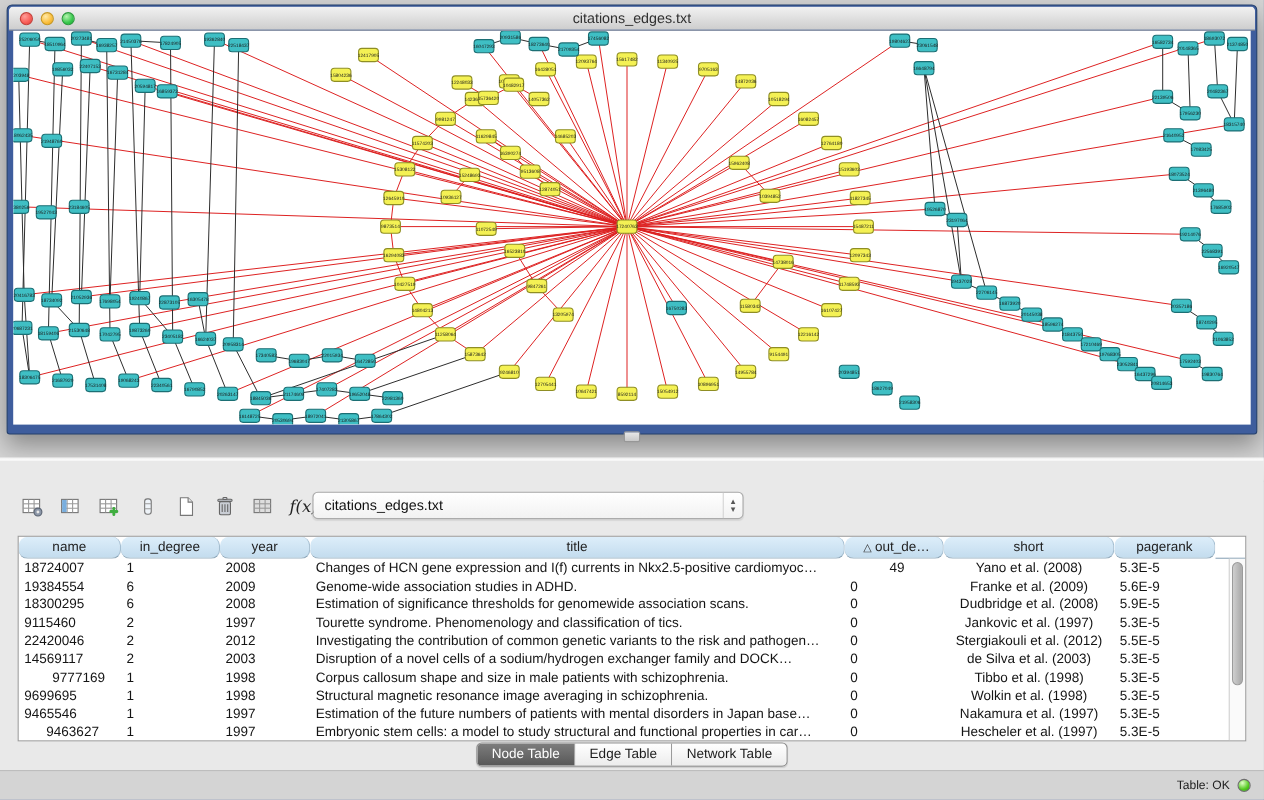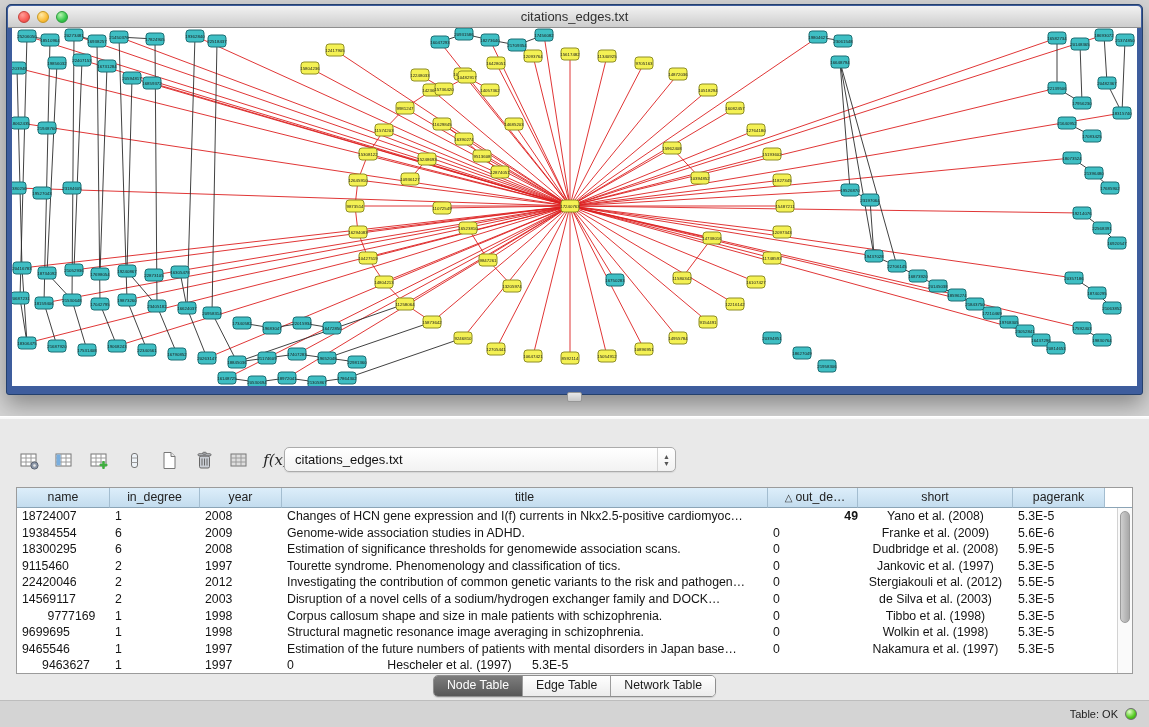--- a/index.html
+++ b/index.html
@@ -48,21 +48,21 @@
   .combo-text { flex:1; padding-left:10px; font-size:13px; color:#111;
     white-space:nowrap; overflow:hidden; }
   .combo-stepper { width:18px; height:100%; border-left:1px solid #d4d4d4; display:flex; flex-direction:column;
     align-items:center; justify-content:center; color:#555; font-size:7px; line-height:7px; }
 
   .table-wrap { position:absolute; left:16px; top:68px; width:1117px; height:187px; background:#fff;
     border:1px solid #9b9b9b; overflow:hidden; }
   .thead { display:flex; height:20px; }
   .th { height:20px; line-height:19px; font-size:12.3px; color:#222; text-align:center;
     background:linear-gradient(#ddeefa,#c3dcee); border-right:1px solid #a3bdd0; border-bottom:1px solid #8ba4b6;
-    white-space:nowrap; overflow:hidden; }
+    white-space:nowrap; overflow:hidden;border-radius:8px; }
   .th.sorted { text-align:left; padding-left:5px; }
   .th .sort-glyph { font-size:10px; margin-right:3px; color:#333; }
   .th-filler { flex:1; background:#fff; border-bottom:1px solid #8ba4b6; }
   .tbody { position:absolute; left:0; top:20px; right:15px; bottom:0; overflow:hidden; }
   .tr { display:flex; height:16.6px; background:#fff; }
   .td { font-size:12.3px; color:#141414; line-height:16.6px; white-space:nowrap; overflow:hidden; }
   .vscroll { position:absolute; right:0; top:20px; bottom:0; width:15px; background:#fafafa; border-left:1px solid #d2d2d2; }
   .vthumb { position:absolute; left:2px; top:3px; width:10px; height:112px; border-radius:6px;
     background:linear-gradient(90deg,#cfcfcf,#a8a8a8); border:1px solid #9b9b9b; }
 
@@ -1030,32 +1030,32 @@
           <div class="th" style="width: 155px;"><span>short</span></div>
           <div class="th" style="width: 92px;"><span>pagerank</span></div>
           <div class="th-filler"></div>
         </div>
       <div class="tbody" id="tbody">
           <div class="tr">
             <div class="td" style="width: 93px; text-align: left; padding-left: 5px;">18724007</div>
             <div class="td" style="width: 90px; text-align: left; padding-left: 5px;">1</div>
             <div class="td" style="width: 82px; text-align: left; padding-left: 5px;">2008</div>
             <div class="td" style="width: 486px; text-align: left; padding-left: 5px;">Changes of HCN gene expression and I(f) currents in Nkx2.5-positive cardiomyoc…</div>
-            <div class="td" style="width: 90px; text-align: right; padding-left: 5px; font-weight: bold;">49</div>
+            <div class="td" style="width: 90px; text-align: center; padding-left: 5px;">49</div>
             <div class="td" style="width: 155px; text-align: center;">Yano et al. (2008)</div>
             <div class="td" style="width: 92px; text-align: left; padding-left: 5px;">5.3E-5</div>
           </div>
           <div class="tr">
             <div class="td" style="width: 93px; text-align: left; padding-left: 5px;">19384554</div>
             <div class="td" style="width: 90px; text-align: left; padding-left: 5px;">6</div>
             <div class="td" style="width: 82px; text-align: left; padding-left: 5px;">2009</div>
             <div class="td" style="width: 486px; text-align: left; padding-left: 5px;">Genome-wide association studies in ADHD.</div>
             <div class="td" style="width: 90px; text-align: left; padding-left: 5px;">0</div>
             <div class="td" style="width: 155px; text-align: center;">Franke et al. (2009)</div>
-            <div class="td" style="width: 92px; text-align: left; padding-left: 5px;">5.6E-6</div>
+            <div class="td" style="width: 92px; text-align: left; padding-left: 5px;">5.6E-9</div>
           </div>
           <div class="tr">
             <div class="td" style="width: 93px; text-align: left; padding-left: 5px;">18300295</div>
             <div class="td" style="width: 90px; text-align: left; padding-left: 5px;">6</div>
             <div class="td" style="width: 82px; text-align: left; padding-left: 5px;">2008</div>
             <div class="td" style="width: 486px; text-align: left; padding-left: 5px;">Estimation of significance thresholds for genomewide association scans.</div>
             <div class="td" style="width: 90px; text-align: left; padding-left: 5px;">0</div>
             <div class="td" style="width: 155px; text-align: center;">Dudbridge et al. (2008)</div>
             <div class="td" style="width: 92px; text-align: left; padding-left: 5px;">5.9E-5</div>
           </div>
@@ -1110,20 +1110,21 @@
             <div class="td" style="width: 82px; text-align: left; padding-left: 5px;">1997</div>
             <div class="td" style="width: 486px; text-align: left; padding-left: 5px;">Estimation of the future numbers of patients with mental disorders in Japan base…</div>
             <div class="td" style="width: 90px; text-align: left; padding-left: 5px;">0</div>
             <div class="td" style="width: 155px; text-align: center;">Nakamura et al. (1997)</div>
             <div class="td" style="width: 92px; text-align: left; padding-left: 5px;">5.3E-5</div>
           </div>
           <div class="tr">
             <div class="td" style="width: 93px; text-align: center; padding-left: 5px;">9463627</div>
             <div class="td" style="width: 90px; text-align: left; padding-left: 5px;">1</div>
             <div class="td" style="width: 82px; text-align: left; padding-left: 5px;">1997</div>
+            <div class="td" style="width: 486px; text-align: left; padding-left: 5px;">Embryonic stem cells: a model to study structural and functional properties in car…</div>
             <div class="td" style="width: 90px; text-align: left; padding-left: 5px;">0</div>
             <div class="td" style="width: 155px; text-align: center;">Hescheler et al. (1997)</div>
             <div class="td" style="width: 92px; text-align: left; padding-left: 5px;">5.3E-5</div>
           </div>
         </div>
       <div class="vscroll">
         <div class="vthumb"></div>
       </div>
     </div>
 

